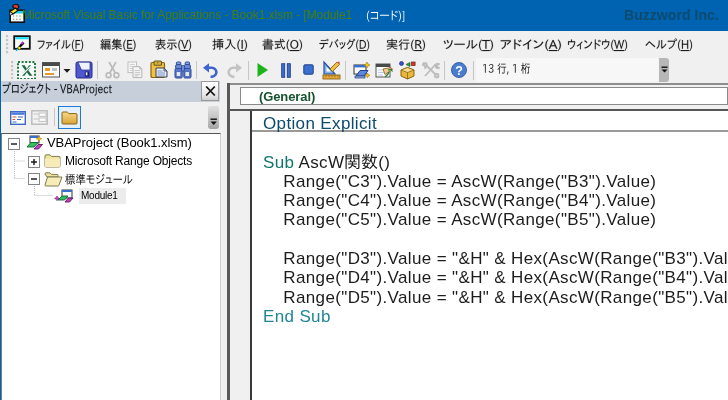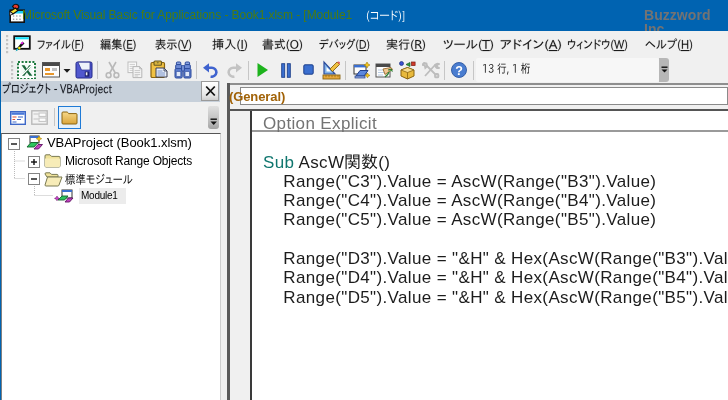--- a/index.html
+++ b/index.html
@@ -19,21 +19,21 @@
 <path d="M3.5 3.5 Q5 0.5 8 1.5 Q10.5 2.5 9.5 5 L6 6.5 Z" fill="#e8392f" stroke="#111" stroke-width="1.2"></path>
 <path d="M1 8.5 L6.5 5 L9 7.5 L4 11 Z" fill="#f5e032" stroke="#111" stroke-width="1.2"></path>
 <path d="M1 8.5 L4 11 L0.5 12.5 Z" fill="#fff" stroke="#111" stroke-width="0.9"></path>
 </svg>
 <div class="abs" style="left:22px;top:9.2px;font-size:12px;line-height:12px;color:#4d7c0f;letter-spacing:-0.07px;white-space:pre">Microsoft Visual Basic for Applications - Book1.xlsm - [Module1</div>
 <svg style="position:absolute;left:365.70px;top:9.40px;overflow:visible" width="39.30" height="13.44" viewBox="0 -10.80 39.30 13.44">
     <g transform="scale(0.9342,1)">
       <path d="M3.615234375 1.904296875 3.099609375 2.185546875Q0.9140625 -0.12890625 0.9140625 -3.515625Q0.9140625 -6.896484375 3.099609375 -9.205078125L3.615234375 -8.9296875Q1.88671875 -6.603515625 1.88671875 -3.52734375Q1.88671875 -0.380859375 3.615234375 1.904296875Z M5.244140625 -7.833984375H12.802734375V-0.228515625H11.841796875V-1.0546875H5.109375V-1.98046875H11.841796875V-6.919921875H5.244140625Z M14.94140625 -5.0390625H24.732421875V-4.078125H14.94140625Z M27.59765625 -9.369140625H28.5703125V-6.01171875Q30.978515625 -4.91015625 33.09375 -3.5390625L32.4609375 -2.56640625Q30.46875 -4.083984375 28.5703125 -5.0390625V0.345703125H27.59765625ZM32.02734375 -6.4921875Q31.55859375 -7.341796875 30.943359375 -8.0625L31.58203125 -8.5078125Q32.080078125 -7.9921875 32.71875 -6.94921875ZM33.416015625 -7.08984375Q32.87109375 -8.02734375 32.291015625 -8.6015625L32.923828125 -9.03515625Q33.556640625 -8.4609375 34.11328125 -7.55859375Z M35.349609375 -9.205078125Q37.546875 -6.884765625 37.546875 -3.515625Q37.546875 -0.140625 35.349609375 2.185546875L34.833984375 1.904296875Q36.57421875 -0.404296875 36.57421875 -3.52734375Q36.57421875 -6.580078125 34.833984375 -8.9296875Z M40.951171875 1.857421875H38.841796875V1.271484375H40.11328125V-8.3203125H38.841796875V-8.90625H40.951171875Z" fill="#ffffff"></path>
     </g>
   </svg>
-<div class="abs" style="left:644px;top:7.8px;font-size:14px;line-height:14px;font-weight:bold;color:#737373;letter-spacing:0.05px">Buzzword Inc.</div>
+<div class="abs" style="left:624px;top:7.8px;font-size:14px;line-height:14px;font-weight:bold;color:#0c4a6e;letter-spacing:0.05px">Buzzword Inc.</div>
 <div class="abs" style="left:1px;top:31px;width:727px;height:26px;background:#f0f0f0"></div>
 <svg class="abs" style="left:5px;top:34px" width="5" height="20" viewBox="0 0 5 20">
 <g fill="#c3c3c3">
       <rect x="1" y="1" width="2.2" height="2.2"></rect>
       <rect x="1" y="5" width="2.2" height="2.2"></rect>
       <rect x="1" y="9" width="2.2" height="2.2"></rect>
       <rect x="1" y="13" width="2.2" height="2.2"></rect>
       <rect x="1" y="17" width="2.2" height="2.2"></rect>
     </g>
   </svg>
@@ -367,30 +367,30 @@
 <rect x="8" y="3" width="10" height="2" fill="#3a6fd0"></rect>
 <path d="M4 13 L8 9 L14 9 L10.5 13 Z" fill="#2ec45e" stroke="#14622c" stroke-width="0.9"></path>
 <path d="M11 15 L14.5 11 L19 11 L15.5 15 Z" fill="#c040c0" stroke="#5e1460" stroke-width="0.9"></path>
 <path d="M3 9 l0.8 1.6 1.7 0.8 -1.7 0.8 -0.8 1.6 -0.8 -1.6 -1.7 -0.8 1.7 -0.8 Z" fill="#d040d0" stroke="#5e1460" stroke-width="0.5"></path>
 </svg>
 <div class="abs" style="left:81px;top:190px;font-size:10px;line-height:12px;color:#000;letter-spacing:-0.25px;white-space:pre">Module1</div>
 <div class="abs" style="left:227px;top:83px;width:501px;height:2px;background:#8e8e8e"></div>
 <div class="abs" style="left:227px;top:83px;width:2.5px;height:317px;background:#5a5a5a"></div>
 <div class="abs" style="left:229.5px;top:85px;width:498.5px;height:24px;background:#f0f0f0"></div>
 <div class="abs" style="left:240px;top:87px;width:488px;height:17.5px;background:#fff;border:1px solid #8a8a8a"></div>
-<div class="abs" style="left:229px;top:89.8px;font-size:13px;line-height:13px;font-weight:bold;color:#a16207;letter-spacing:-0.1px;white-space:pre">(General)</div>
+<div class="abs" style="left:259px;top:89.8px;font-size:13px;line-height:13px;font-weight:bold;color:#14532d;letter-spacing:-0.1px;white-space:pre">(General)</div>
 <div class="abs" style="left:229.5px;top:109px;width:498.5px;height:2px;background:#555"></div>
 <div class="abs" style="left:229.5px;top:111px;width:20.5px;height:289px;background:#f0f0f0"></div>
 <div class="abs" style="left:250px;top:111px;width:2px;height:289px;background:#3a3a3a"></div>
 <div class="abs" style="left:252px;top:111px;width:476px;height:289px;background:#fff"></div>
 <div class="abs" style="left:252px;top:130.2px;width:476px;height:1.4px;background:#9a9a9a"></div>
-<div class="abs" style="left:263px;top:113.9px;width:465px;height:286px;overflow:hidden;font-size:17px;line-height:19.31px;letter-spacing:0.36px;color:#1c1c1c;white-space:pre"><span style="color:#737373">Option Explicit</span>
+<div class="abs" style="left:263px;top:113.9px;width:465px;height:286px;overflow:hidden;font-size:17px;line-height:19.31px;letter-spacing:0.36px;color:#1c1c1c;white-space:pre"><span style="color:#0c4a6e">Option Explicit</span>
 
 <span style="color:#0f766e">Sub </span>AscW<svg style="vertical-align:-2.04px" width="34.00" height="17.00" viewBox="0 -14.96 34.00 17.00">
       <path d="M7.7529296875 -13.447265625V-8.732421875H2.69775390625V1.18701171875H1.5107421875V-13.447265625ZM2.69775390625 -12.50927734375V-11.5048828125H6.66552734375V-12.50927734375ZM2.69775390625 -10.6748046875V-9.63720703125H6.66552734375V-10.6748046875ZM15.46435546875 -13.447265625V-0.1162109375Q15.46435546875 1.08740234375 14.06982421875 1.08740234375Q13.1650390625 1.08740234375 12.4013671875 0.97119140625L12.2021484375 -0.25732421875Q12.85791015625 -0.0830078125 13.6962890625 -0.0830078125Q14.2607421875 -0.0830078125 14.2607421875 -0.6474609375V-8.732421875H9.08935546875V-13.447265625ZM10.1767578125 -12.50927734375V-11.5048828125H14.2607421875V-12.50927734375ZM10.1767578125 -10.6748046875V-9.63720703125H14.2607421875V-10.6748046875ZM6.44140625 -6.58251953125Q6.18408203125 -7.205078125 5.7109375 -7.91064453125L6.79833984375 -8.30078125Q7.19677734375 -7.61181640625 7.59521484375 -6.58251953125H9.36328125Q9.86962890625 -7.5703125 10.1103515625 -8.3671875L11.29736328125 -8.02685546875Q10.8408203125 -7.0888671875 10.50048828125 -6.58251953125H12.65869140625V-5.611328125H9.00634765625V-4.44091796875H13.09033203125V-3.453125H8.93994140625Q8.92333984375 -3.353515625 8.85693359375 -3.02978515625Q10.66650390625 -2.291015625 12.57568359375 -1.08740234375L11.76220703125 -0.09130859375Q10.326171875 -1.17041015625 8.7158203125 -2.025390625Q8.70751953125 -2.03369140625 8.60791015625 -2.091796875Q8.56640625 -2.11669921875 8.5498046875 -2.125Q7.6533203125 -0.265625 4.98046875 0.6806640625L4.216796875 -0.32373046875Q7.3544921875 -1.08740234375 7.7861328125 -3.453125H3.89306640625V-4.44091796875H7.869140625V-5.611328125H4.31640625V-6.58251953125Z M24.56201171875 -4.12548828125Q24.27978515625 -2.6728515625 23.44140625 -1.41943359375Q23.96435546875 -1.1787109375 25.20947265625 -0.53955078125L24.46240234375 0.498046875Q23.74853515625 0.0 22.6943359375 -0.55615234375Q21.1669921875 0.77197265625 18.86767578125 1.328125L18.12060546875 0.33203125Q20.353515625 -0.0498046875 21.64013671875 -1.0791015625Q20.2373046875 -1.7265625 18.95068359375 -2.16650390625Q19.59814453125 -3.12109375 20.04638671875 -3.99267578125L20.11279296875 -4.12548828125H17.95458984375V-5.11328125H20.5693359375Q20.7353515625 -5.48681640625 21.1669921875 -6.57421875L21.49072265625 -6.5078125V-8.95654296875Q20.3203125 -7.271484375 18.4609375 -6.11767578125L17.73046875 -7.072265625Q19.7060546875 -8.001953125 21.05908203125 -9.67041015625H18.00439453125V-10.6416015625H21.49072265625V-14.111328125H22.611328125V-10.6416015625H25.75732421875V-9.67041015625H22.611328125V-9.330078125Q24.06396484375 -8.74072265625 25.43359375 -7.869140625L24.8525390625 -6.86474609375Q23.78173828125 -7.76123046875 22.611328125 -8.39208984375V-6.30029296875H22.22119140625Q22.12158203125 -6.076171875 21.97216796875 -5.68603515625Q21.7978515625 -5.24609375 21.73974609375 -5.11328125H25.97314453125V-4.12548828125ZM23.4248046875 -4.12548828125H21.283203125Q20.92626953125 -3.3701171875 20.486328125 -2.64794921875Q21.14208984375 -2.41552734375 22.43701171875 -1.86767578125Q23.142578125 -2.78076171875 23.4248046875 -4.12548828125ZM28.587890625 -3.087890625Q27.50048828125 -4.7314453125 26.927734375 -7.005859375Q26.49609375 -6.0595703125 26.10595703125 -5.35400390625L25.24267578125 -6.3916015625Q26.76171875 -9.1474609375 27.40087890625 -14.05322265625L28.587890625 -13.8125Q28.38037109375 -12.39306640625 28.14794921875 -11.14794921875H32.96240234375V-10.02734375H31.61767578125Q31.33544921875 -6.04296875 29.9326171875 -3.16259765625Q31.3935546875 -1.33642578125 33.3193359375 -0.19921875L32.46435546875 1.00439453125Q30.779296875 -0.2822265625 29.3017578125 -2.091796875Q27.923828125 -0.09130859375 25.87353515625 1.228515625L25.0517578125 0.20751953125Q27.326171875 -1.0791015625 28.587890625 -3.087890625ZM29.185546875 -4.2333984375Q30.115234375 -6.341796875 30.43896484375 -10.02734375H27.890625Q27.73291015625 -9.3466796875 27.55029296875 -8.732421875Q27.5751953125 -8.6328125 27.60009765625 -8.4833984375Q28.08984375 -5.9931640625 29.185546875 -4.2333984375ZM19.66455078125 -10.93212890625Q19.33251953125 -12.0693359375 18.693359375 -13.10693359375L19.79736328125 -13.5302734375Q20.31201171875 -12.716796875 20.818359375 -11.3388671875ZM23.15087890625 -11.3388671875Q23.7734375 -12.451171875 24.138671875 -13.6298828125L25.30908203125 -13.27294921875Q24.87744140625 -12.185546875 24.10546875 -10.96533203125Z" fill="#1c1c1c"></path>
     </svg>()
     Range("C3").Value = AscW(Range("B3").Value)
     Range("C4").Value = AscW(Range("B4").Value)
     Range("C5").Value = AscW(Range("B5").Value)
 
     Range("D3").Value = "&amp;H" &amp; Hex(AscW(Range("B3").Value)
     Range("D4").Value = "&amp;H" &amp; Hex(AscW(Range("B4").Value)
     Range("D5").Value = "&amp;H" &amp; Hex(AscW(Range("B5").Value)
-</div>
+<span style="color:#1f8694">End Sub</span></div>
 </body></html>

